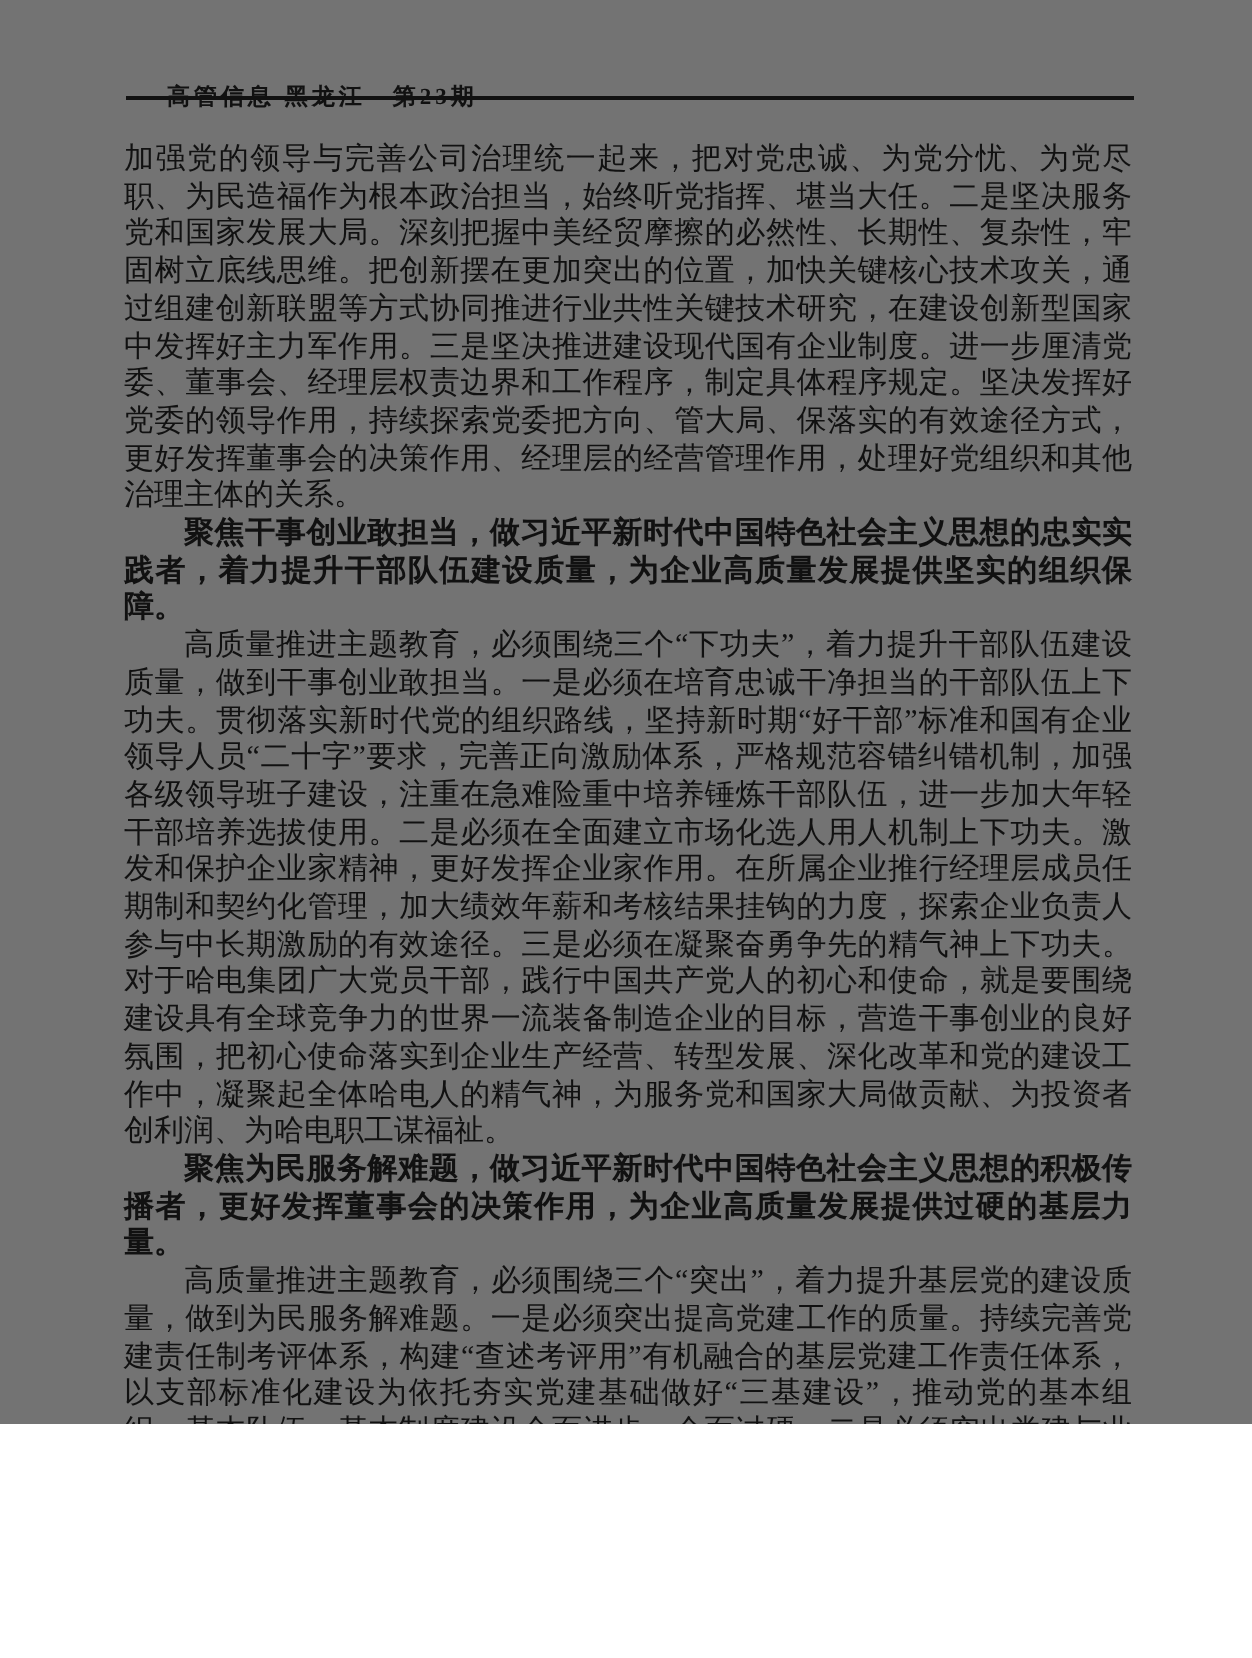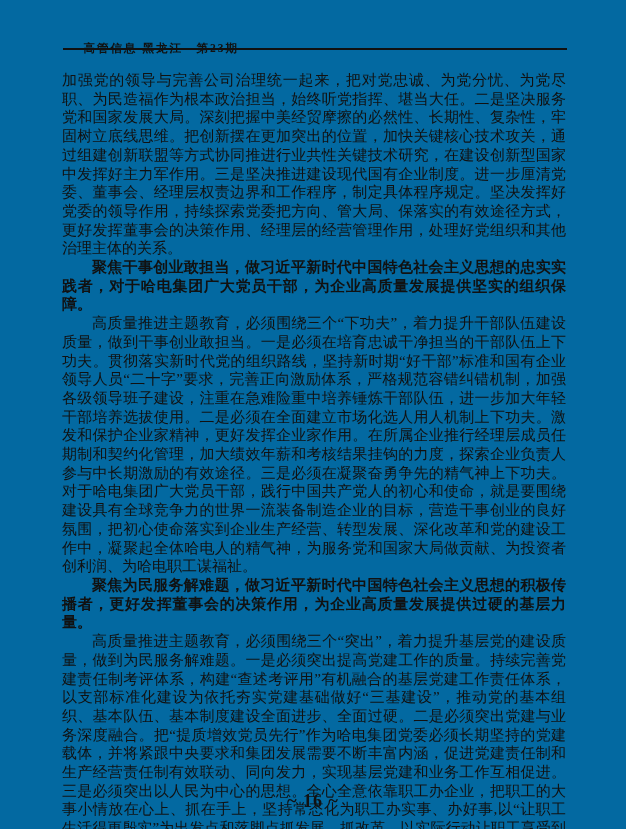--- a/index.html
+++ b/index.html
@@ -3,22 +3,22 @@
 <meta charset="utf-8">
 <style>
   html, body {
     margin: 0;
     padding: 0;
     background: #ffffff;
   }
   .page {
     position: relative;
     width: 626px;
-    height: 829px;
-    background: #0369a1;
+    height: 712px;
+    background: #737373;
     color: #111111;
     font-family: "Liberation Serif", "DejaVu Serif", serif;
     overflow: hidden;
   }
   .header {
     position: absolute;
     left: 64px;
     top: 29px;
     font-size: 11.5px;
     font-weight: bold;
@@ -74,21 +74,21 @@
 <div class="page">
 
   <div class="header">
     <span>高管信息 黑龙江　第23期</span>
   </div>
 
   <div class="header-rule"></div>
 
   <div class="body-text">
     <p class="para">加强党的领导与完善公司治理统一起来，把对党忠诚、为党分忧、为党尽职、为民造福作为根本政治担当，始终听党指挥、堪当大任。二是坚决服务党和国家发展大局。深刻把握中美经贸摩擦的必然性、长期性、复杂性，牢固树立底线思维。把创新摆在更加突出的位置，加快关键核心技术攻关，通过组建创新联盟等方式协同推进行业共性关键技术研究，在建设创新型国家中发挥好主力军作用。三是坚决推进建设现代国有企业制度。进一步厘清党委、董事会、经理层权责边界和工作程序，制定具体程序规定。坚决发挥好党委的领导作用，持续探索党委把方向、管大局、保落实的有效途径方式，更好发挥董事会的决策作用、经理层的经营管理作用，处理好党组织和其他治理主体的关系。</p>
-    <p class="para indent bold-para">聚焦干事创业敢担当，做习近平新时代中国特色社会主义思想的忠实实践者，对于哈电集团广大党员干部，为企业高质量发展提供坚实的组织保障。</p>
+    <p class="para indent bold-para">聚焦干事创业敢担当，做习近平新时代中国特色社会主义思想的忠实实践者，着力提升干部队伍建设质量，为企业高质量发展提供坚实的组织保障。</p>
     <p class="para indent">高质量推进主题教育，必须围绕三个“下功夫”，着力提升干部队伍建设质量，做到干事创业敢担当。一是必须在培育忠诚干净担当的干部队伍上下功夫。贯彻落实新时代党的组织路线，坚持新时期“好干部”标准和国有企业领导人员“二十字”要求，完善正向激励体系，严格规范容错纠错机制，加强各级领导班子建设，注重在急难险重中培养锤炼干部队伍，进一步加大年轻干部培养选拔使用。二是必须在全面建立市场化选人用人机制上下功夫。激发和保护企业家精神，更好发挥企业家作用。在所属企业推行经理层成员任期制和契约化管理，加大绩效年薪和考核结果挂钩的力度，探索企业负责人参与中长期激励的有效途径。三是必须在凝聚奋勇争先的精气神上下功夫。对于哈电集团广大党员干部，践行中国共产党人的初心和使命，就是要围绕建设具有全球竞争力的世界一流装备制造企业的目标，营造干事创业的良好氛围，把初心使命落实到企业生产经营、转型发展、深化改革和党的建设工作中，凝聚起全体哈电人的精气神，为服务党和国家大局做贡献、为投资者创利润、为哈电职工谋福祉。</p>
     <p class="para indent bold-para">聚焦为民服务解难题，做习近平新时代中国特色社会主义思想的积极传播者，更好发挥董事会的决策作用，为企业高质量发展提供过硬的基层力量。</p>
     <p class="para indent">高质量推进主题教育，必须围绕三个“突出”，着力提升基层党的建设质量，做到为民服务解难题。一是必须突出提高党建工作的质量。持续完善党建责任制考评体系，构建“查述考评用”有机融合的基层党建工作责任体系，以支部标准化建设为依托夯实党建基础做好“三基建设”，推动党的基本组织、基本队伍、基本制度建设全面进步、全面过硬。二是必须突出党建与业务深度融合。把“提质增效党员先行”作为哈电集团党委必须长期坚持的党建载体，并将紧跟中央要求和集团发展需要不断丰富内涵，促进党建责任制和生产经营责任制有效联动、同向发力，实现基层党建和业务工作互相促进。三是必须突出以人民为中心的思想。全心全意依靠职工办企业，把职工的大事小情放在心上、抓在手上，坚持常态化为职工办实事、办好事,以“让职工生活得更殷实”为出发点和落脚点抓发展、抓改革，以实际行动让职工享受到企业高质量发展的成果。</p>
   </div>
 
   <div class="footer">
     <span>~ 16 ~</span>
   </div>
 
 </div>

